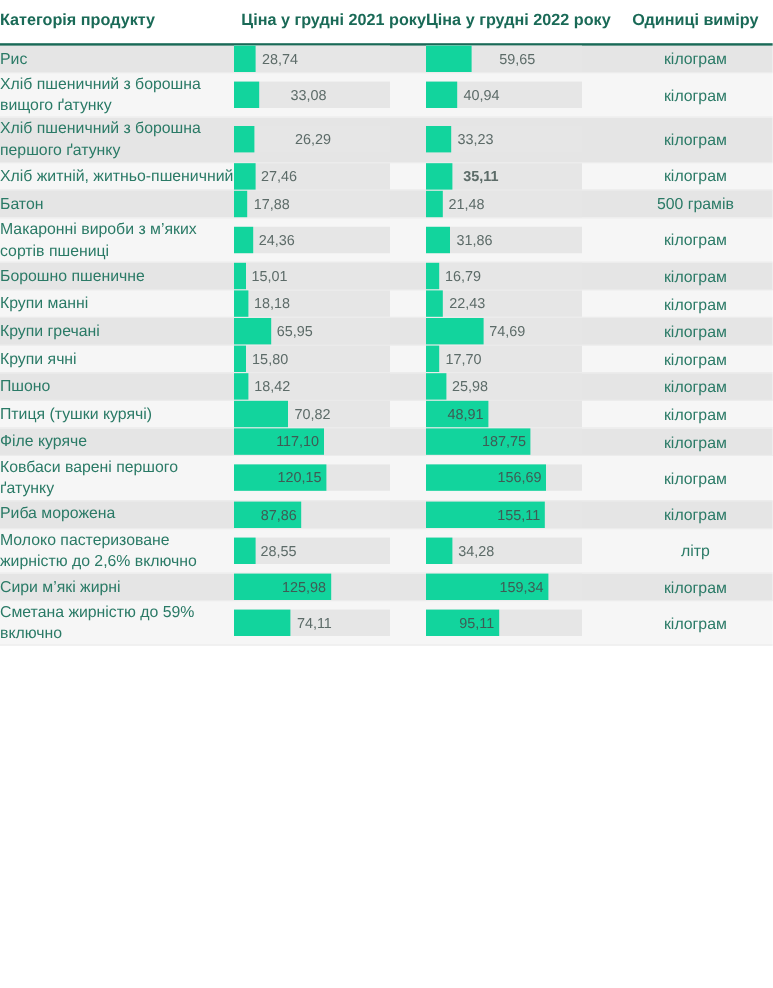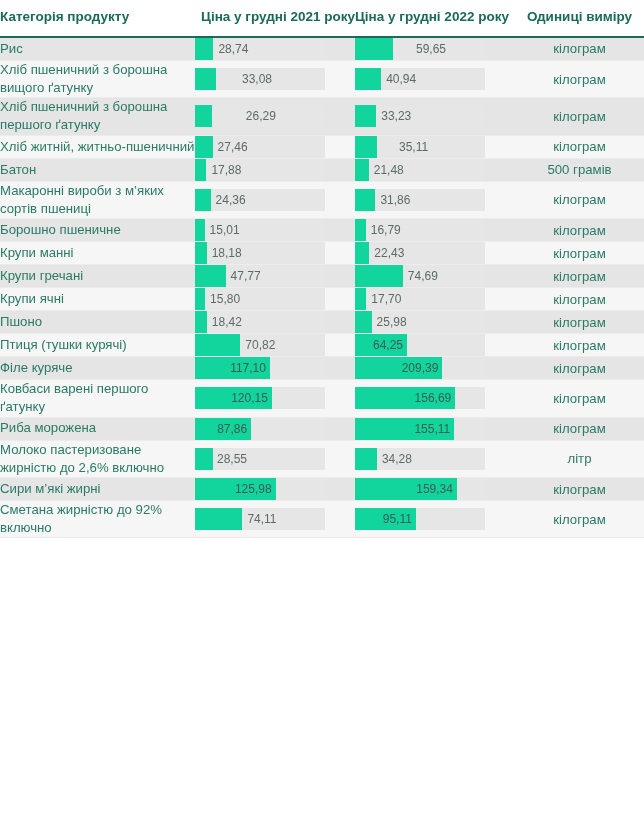--- a/index.html
+++ b/index.html
@@ -156,21 +156,21 @@
         <td class="cat-cell">Хліб житній, житньо-пшеничний</td>
         <td class="bar-cell">
           <div class="bar-track">
             <div class="bar-fill" style="width: 13.5151%;"></div>
             <span class="bar-label outside" style="left: 22.5696px;">27,46</span>
           </div>
         </td>
         <td class="bar-cell">
           <div class="bar-track">
             <div class="bar-fill" style="width: 17.2802%;"></div>
-            <span class="bar-label outside" style="left: 44px;">35,11</span>
+            <span class="bar-label outside" style="left: 31px; font-weight: bold;">35,11</span>
           </div>
         </td>
         <td class="unit-cell">кілограм</td>
       </tr>
       <tr>
         <td class="cat-cell">Батон</td>
         <td class="bar-cell">
           <div class="bar-track">
             <div class="bar-fill" style="width: 8.80008%;"></div>
             <span class="bar-label outside" style="left: 16.4401px;">17,88</span>
@@ -230,21 +230,21 @@
             <span class="bar-label outside" style="left: 19.3513px;">22,43</span>
           </div>
         </td>
         <td class="unit-cell">кілограм</td>
       </tr>
       <tr>
         <td class="cat-cell">Крупи гречані</td>
         <td class="bar-cell">
           <div class="bar-track">
             <div class="bar-fill" style="width: 23.5112%;"></div>
-            <span class="bar-label outside" style="left: 35.5645px;">47,77</span>
+            <span class="bar-label outside" style="left: 35.5645px;">65,95</span>
           </div>
         </td>
         <td class="bar-cell">
           <div class="bar-track">
             <div class="bar-fill" style="width: 36.7605%;"></div>
             <span class="bar-label outside" style="left: 52.7887px;">74,69</span>
           </div>
         </td>
         <td class="unit-cell">кілограм</td>
       </tr>
@@ -284,37 +284,37 @@
         <td class="cat-cell">Птиця (тушки курячі)</td>
         <td class="bar-cell">
           <div class="bar-track">
             <div class="bar-fill" style="width: 34.8558%;"></div>
             <span class="bar-label outside" style="left: 50.3125px;">70,82</span>
           </div>
         </td>
         <td class="bar-cell">
           <div class="bar-track">
             <div class="bar-fill" style="width: 40.0089%;"></div>
-            <span class="bar-label inside" style="right: 81.9885px;">64,25</span>
+            <span class="bar-label inside" style="right: 81.9885px;">48,91</span>
           </div>
         </td>
         <td class="unit-cell">кілограм</td>
       </tr>
       <tr>
         <td class="cat-cell">Філе куряче</td>
         <td class="bar-cell">
           <div class="bar-track">
             <div class="bar-fill" style="width: 57.6336%;"></div>
             <span class="bar-label inside" style="right: 59.0763px;">117,10</span>
           </div>
         </td>
         <td class="bar-cell">
           <div class="bar-track">
             <div class="bar-fill" style="width: 67.2212%;"></div>
-            <span class="bar-label inside" style="right: 46.6125px;">209,39</span>
+            <span class="bar-label inside" style="right: 46.6125px;">187,75</span>
           </div>
         </td>
         <td class="unit-cell">кілограм</td>
       </tr>
       <tr class="alt">
         <td class="cat-cell">Ковбаси варені першого ґатунку</td>
         <td class="bar-cell">
           <div class="bar-track">
             <div class="bar-fill" style="width: 59.1348%;"></div>
             <span class="bar-label inside" style="right: 57.1248px;">120,15</span>
@@ -370,21 +370,21 @@
         </td>
         <td class="bar-cell">
           <div class="bar-track">
             <div class="bar-fill" style="width: 78.4231%;"></div>
             <span class="bar-label inside" style="right: 32.05px;">159,34</span>
           </div>
         </td>
         <td class="unit-cell">кілограм</td>
       </tr>
       <tr class="alt">
-        <td class="cat-cell">Сметана жирністю до 92% включно</td>
+        <td class="cat-cell">Сметана жирністю до 59% включно</td>
         <td class="bar-cell">
           <div class="bar-track">
             <div class="bar-fill" style="width: 36.475%;"></div>
             <span class="bar-label outside" style="left: 52.4176px;">74,11</span>
           </div>
         </td>
         <td class="bar-cell">
           <div class="bar-track">
             <div class="bar-fill" style="width: 46.8107%;"></div>
             <span class="bar-label inside" style="right: 73.1461px;">95,11</span>

